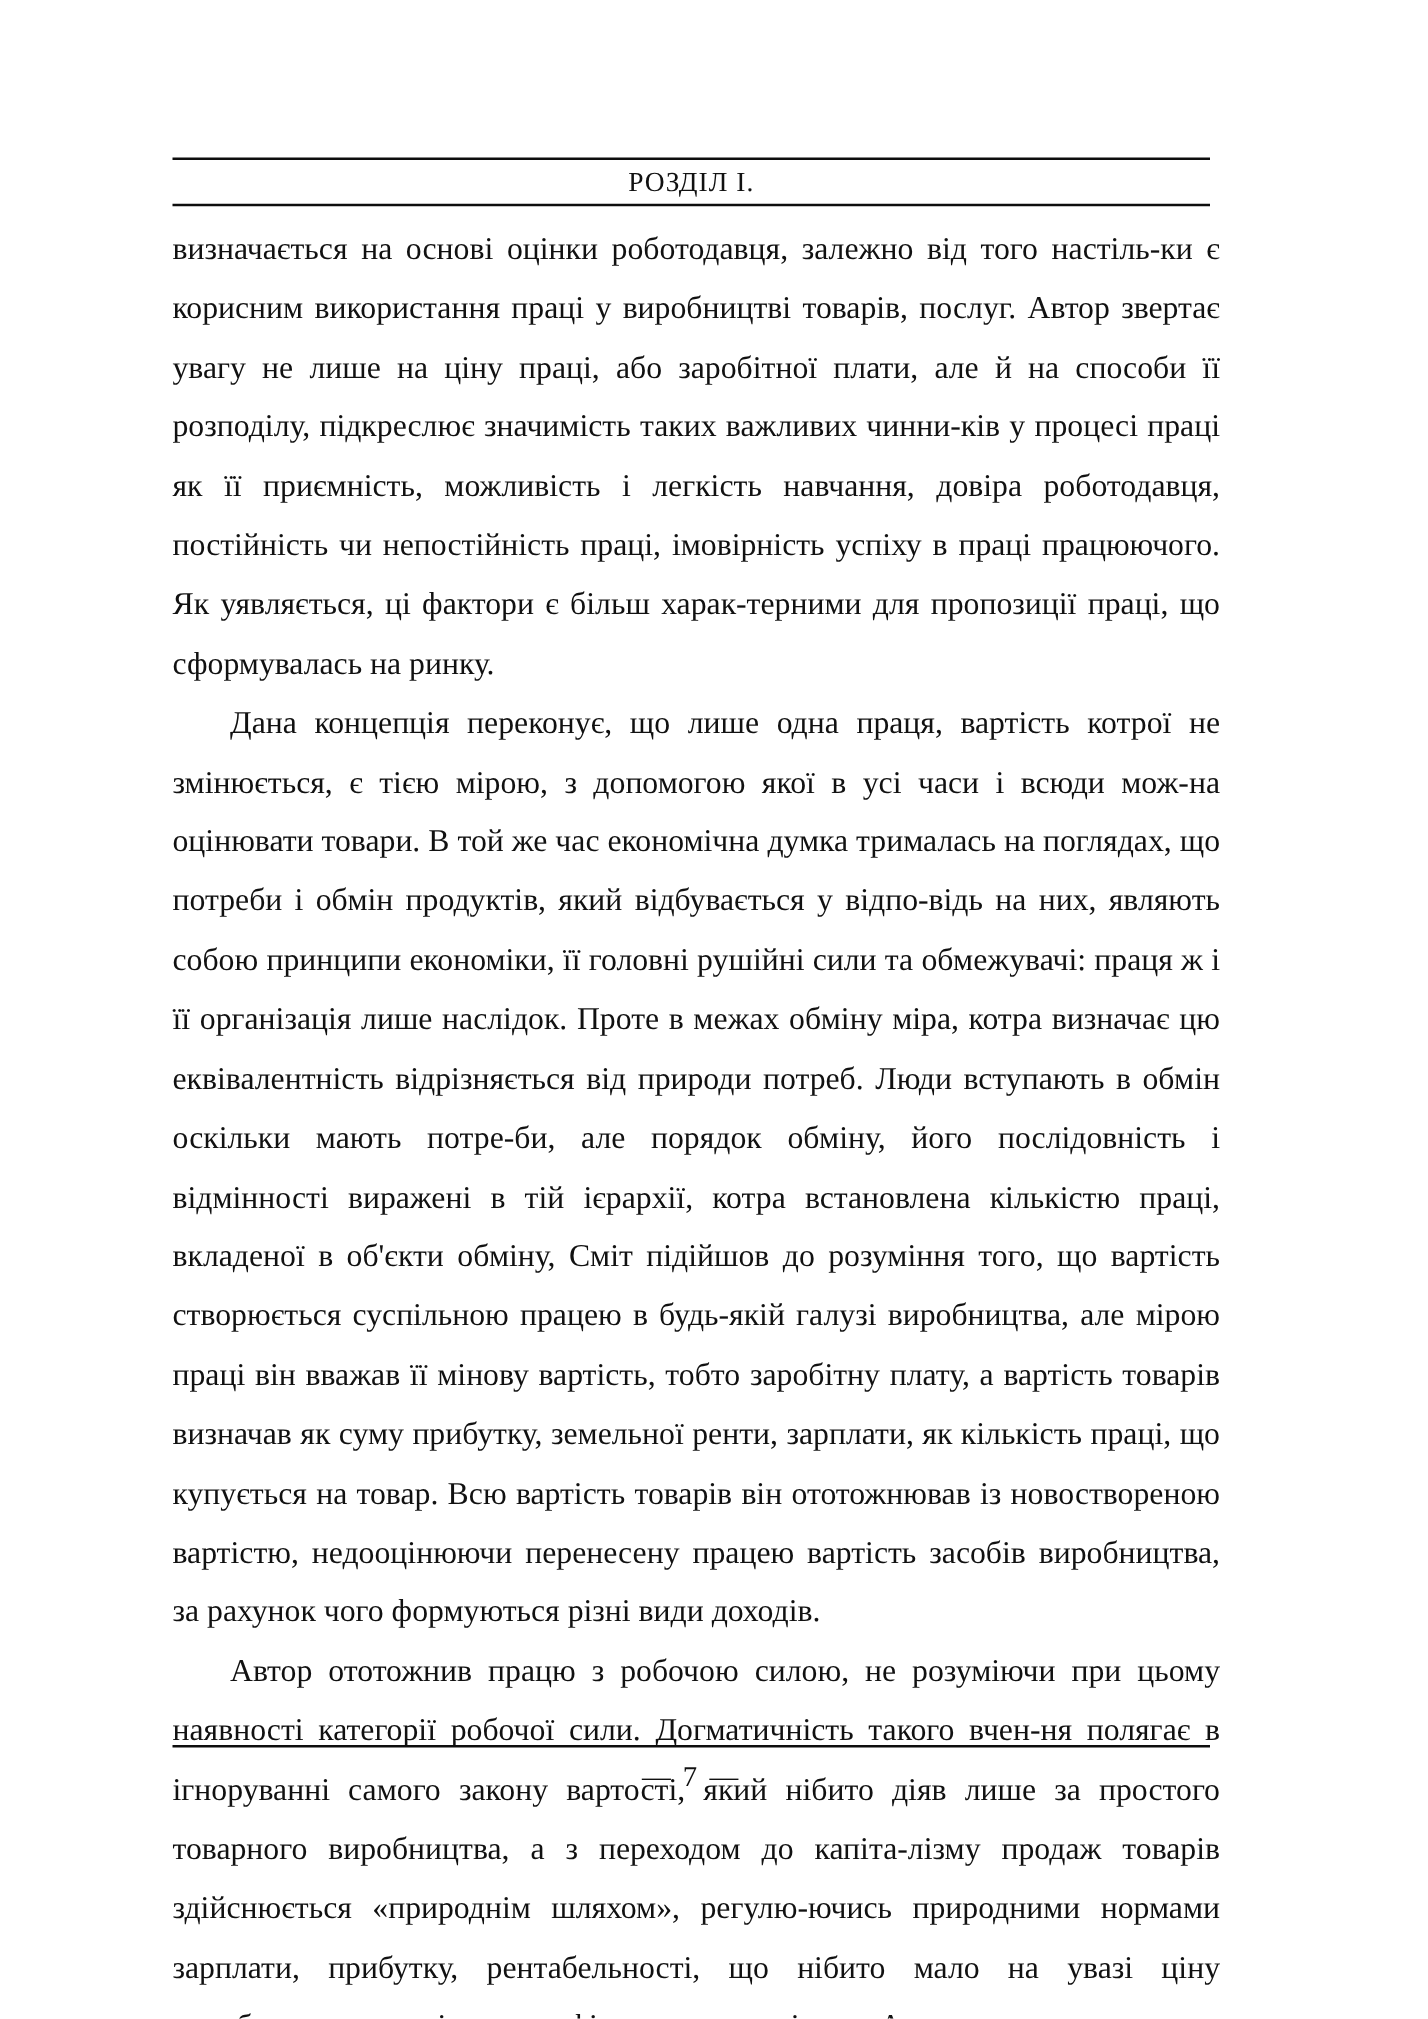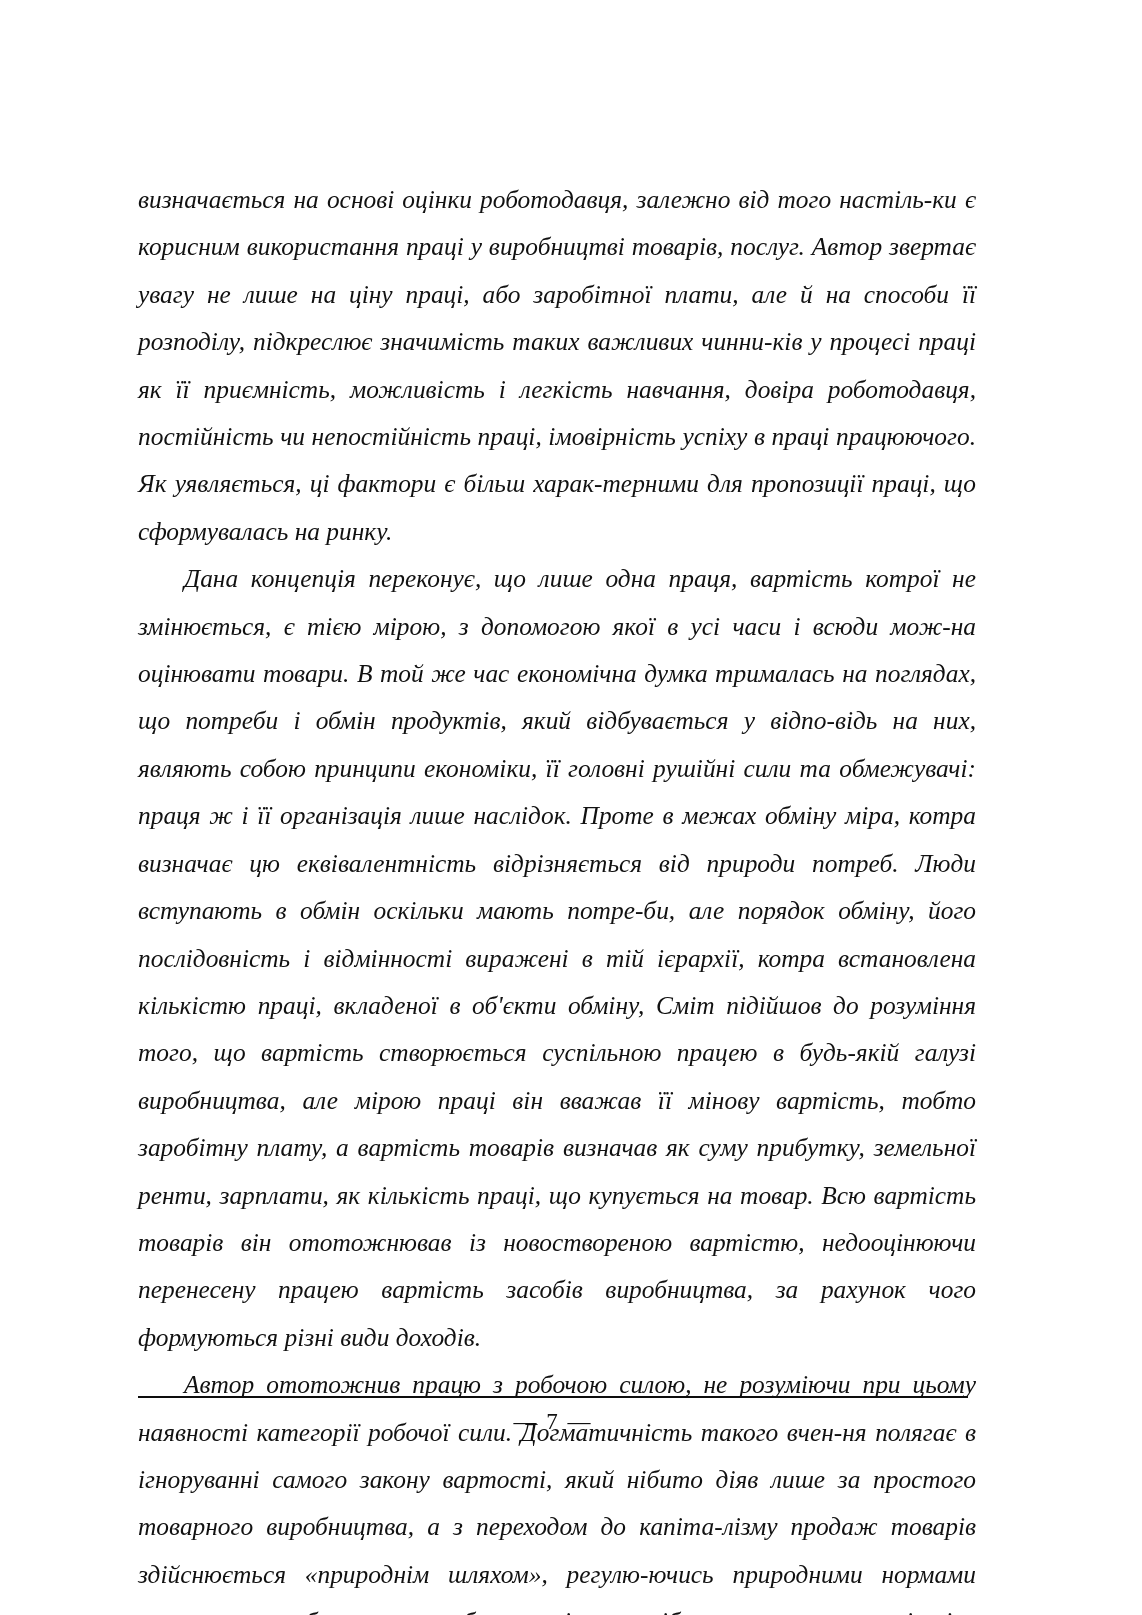--- a/index.html
+++ b/index.html
@@ -56,21 +56,20 @@
     text-align: justify;
     text-justify: inter-word;
     color: #111111;
     hyphens: manual;
   }
 
   .body-text p {
     margin: 0;
     padding: 0;
     text-indent: 0;
-    font-style: italic;
   }
 
   .body-text p.indented {
     text-indent: 46px;
   }
 
   
   .footer-block {
     position: absolute;
     left: 138px;
@@ -90,20 +89,25 @@
     letter-spacing: 2px;
     padding-top: 11px;
     color: #111111;
   }
 </style>
 </head>
 <body>
 
 <div class="page">
 
+  <div class="header-block">
+    <div class="rule"></div>
+    <div class="header-title">РОЗДІЛ І.</div>
+    <div class="rule"></div>
+  </div>
 
   <div class="body-text">
     <p>визначається на основі оцінки роботодавця, залежно від того настіль-ки є корисним використання праці у виробництві товарів, послуг. Автор звертає увагу не лише на ціну праці, або заробітної плати, але й на способи її розподілу, підкреслює значимість таких важливих чинни-ків у процесі праці як її приємність, можливість і легкість навчання, довіра роботодавця, постійність чи непостійність праці, імовірність успіху в праці працюючого. Як уявляється, ці фактори є більш харак-терними для пропозиції праці, що сформувалась на ринку.</p>
     <p class="indented">Дана концепція переконує, що лише одна праця, вартість котрої не змінюється, є тією мірою, з допомогою якої в усі часи і всюди мож-на оцінювати товари. В той же час економічна думка трималась на поглядах, що потреби і обмін продуктів, який відбувається у відпо-відь на них, являють собою принципи економіки, її головні рушійні сили та обмежувачі: праця ж і її організація лише наслідок. Проте в межах обміну міра, котра визначає цю еквівалентність відрізняється від природи потреб. Люди вступають в обмін оскільки мають потре-би, але порядок обміну, його послідовність і відмінності виражені в тій ієрархії, котра встановлена кількістю праці, вкладеної в об'єкти обміну, Сміт підійшов до розуміння того, що вартість створюється суспільною працею в будь-якій галузі виробництва, але мірою праці він вважав її мінову вартість, тобто заробітну плату, а вартість товарів визначав як суму прибутку, земельної ренти, зарплати, як кількість праці, що купується на товар. Всю вартість товарів він ототожнював із новоствореною вартістю, недооцінюючи перенесену працею вартість засобів виробництва, за рахунок чого формуються різні види доходів.</p>
     <p class="indented">Автор ототожнив працю з робочою силою, не розуміючи при цьому наявності категорії робочої сили. Догматичність такого вчен-ня полягає в ігноруванні самого закону вартості, який нібито діяв лише за простого товарного виробництва, а з переходом до капіта-лізму продаж товарів здійснюється «природнім шляхом», регулю-ючись природними нормами зарплати, прибутку, рентабельності, що нібито мало на увазі ціну виробництва, яка і є модифікованою вартістю. Автор стверджував, що природною рушійною силою гос-подарського розвитку є прагнення індивіда досягти задоволення економічних інтересів, насамперед грошових. При цьому в якості головних він виділяв такі риси людей як самолюбство, егоїзм, нама-гання отримати максимальний результат з мінімальними витрата-</p>
   </div>
 
   <div class="footer-block">
     <div class="footer-rule"></div>
     <div class="footer-page-number">—  7  —</div>

